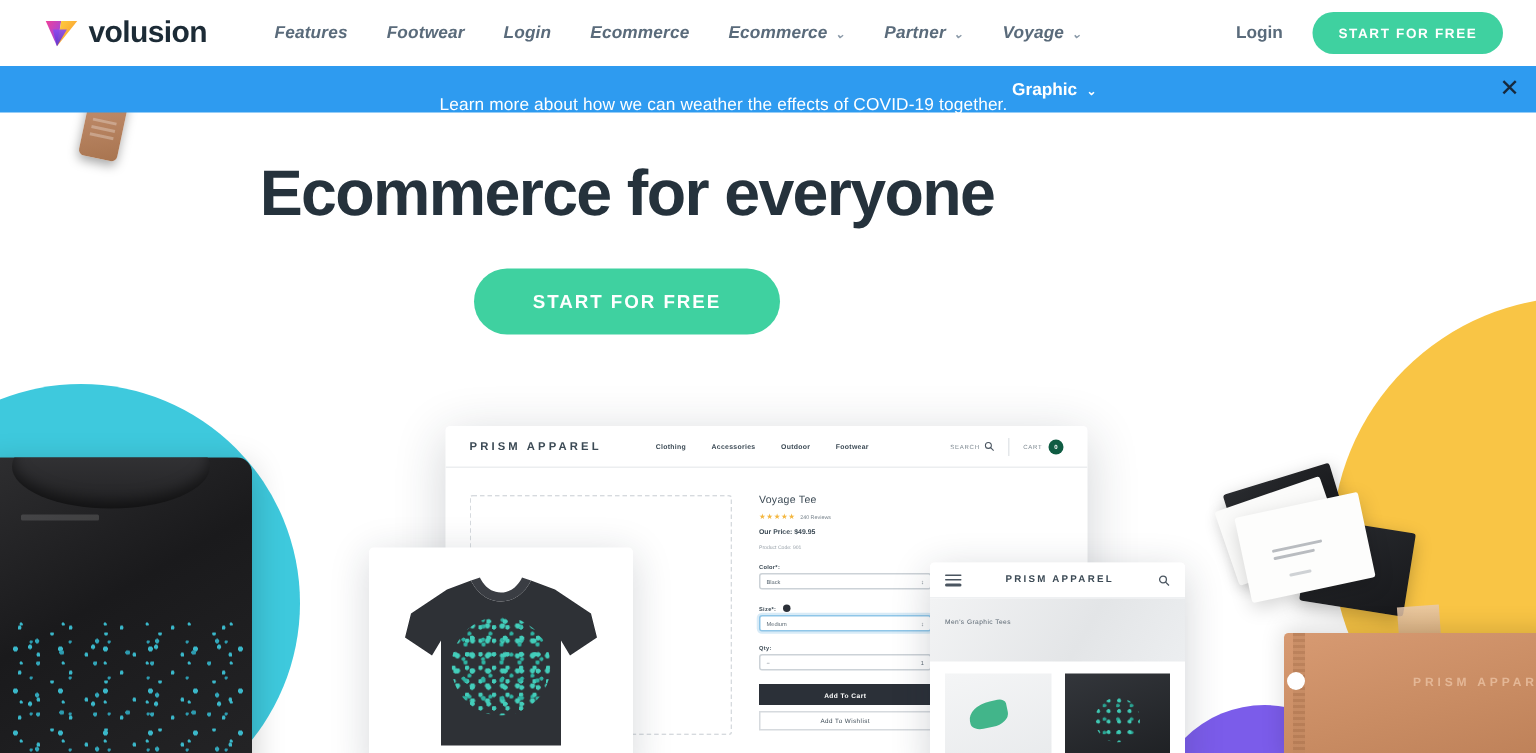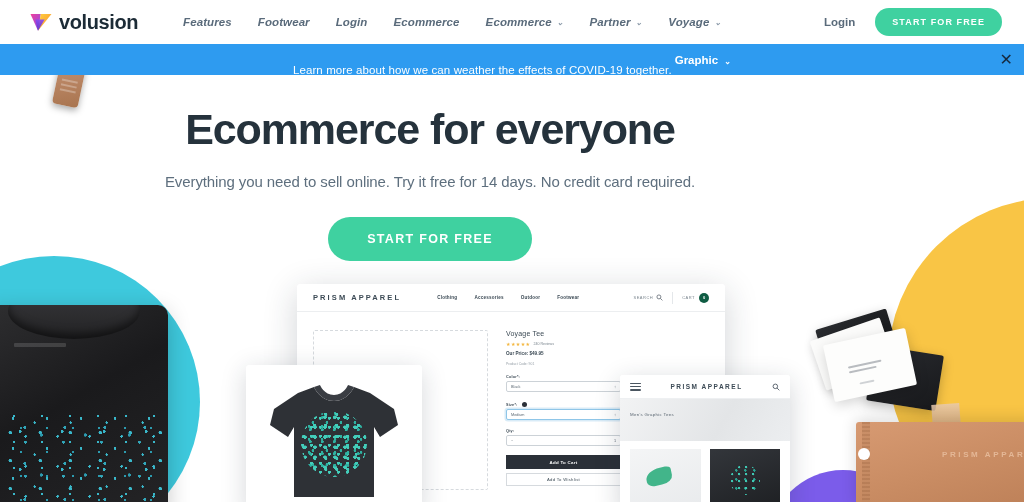--- a/index.html
+++ b/index.html
@@ -51,21 +51,21 @@
   .banner-details {
     font-size:11.5px; color:#ffffff; font-weight:bold; margin-left:3px; cursor:pointer;
   }
   .banner-details .caret { font-size:8px; margin-left:3px; }
   .banner-close {
     position:absolute; right:11px; top:50%; transform:translateY(-50%);
     font-size:16px; color:#16293d; cursor:pointer; line-height:1; font-weight:300;
   }
 
   
-  .hero { position:absolute; top:75px; left:12px; width:836px; text-align:center; z-index:30; }
+  .hero { position:absolute; top:75px; left:0; width:836px; text-align:center; z-index:30; }
   .hero-title {
     font-size:43px; font-weight:bold; color:#25323c; letter-spacing:-1.1px;
     margin-top:32px; line-height:1.05;
   }
   .hero-sub {
     font-size:15px; color:#5e6f7e; margin-top:21px; letter-spacing:-0.1px;
   }
   .hero-cta {
     display:inline-block; margin-top:27px;
     background:#3fd1a0; color:#ffffff; border:none; border-radius:26px;
@@ -523,17 +523,16 @@
     <span class="banner-text">Learn more about how we can weather the effects of COVID-19 together.</span>
     <span class="banner-details">
       <span>Graphic</span>
       <span class="caret">⌄</span>
     </span>
     <span class="banner-close">✕</span>
   </div>
 
   <div class="hero">
     <h1 class="hero-title">Ecommerce for everyone</h1>
-    <p class="hero-sub">Everything you need to sell online. Try it free for 14 days. No credit card required.</p>
     <button class="hero-cta">START FOR FREE</button>
   </div>
 
 </div>
 
 </body></html>

